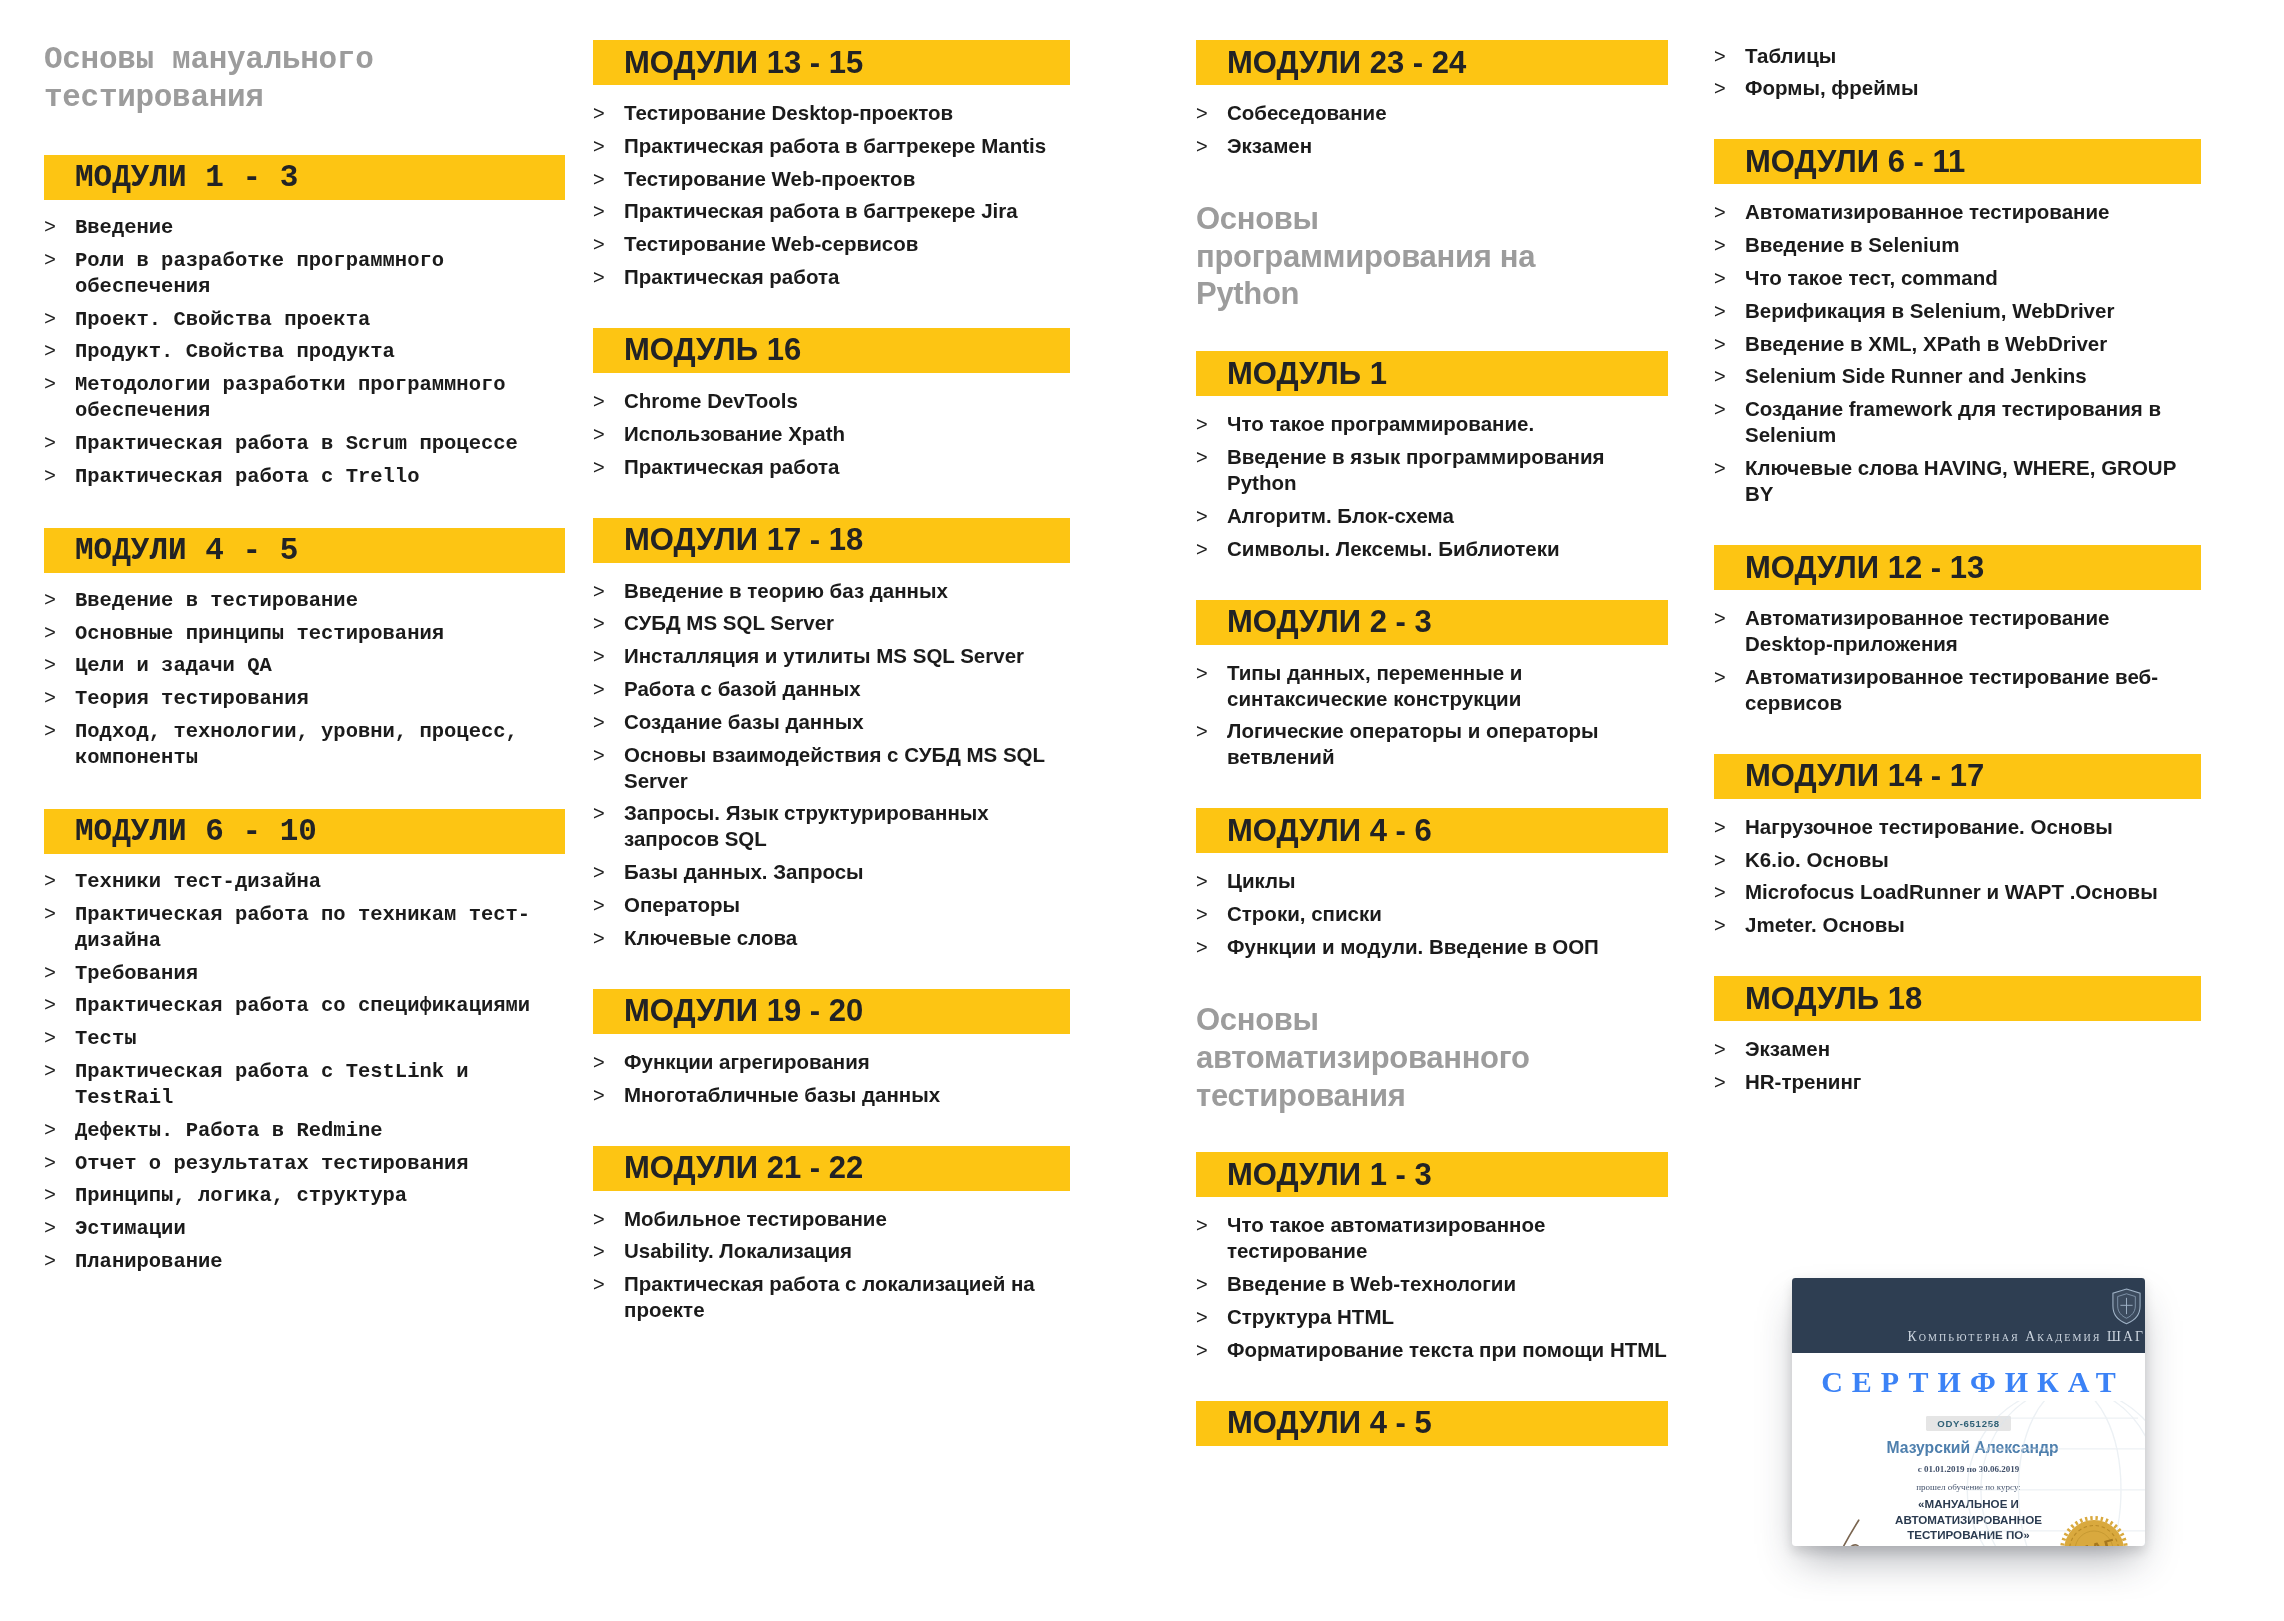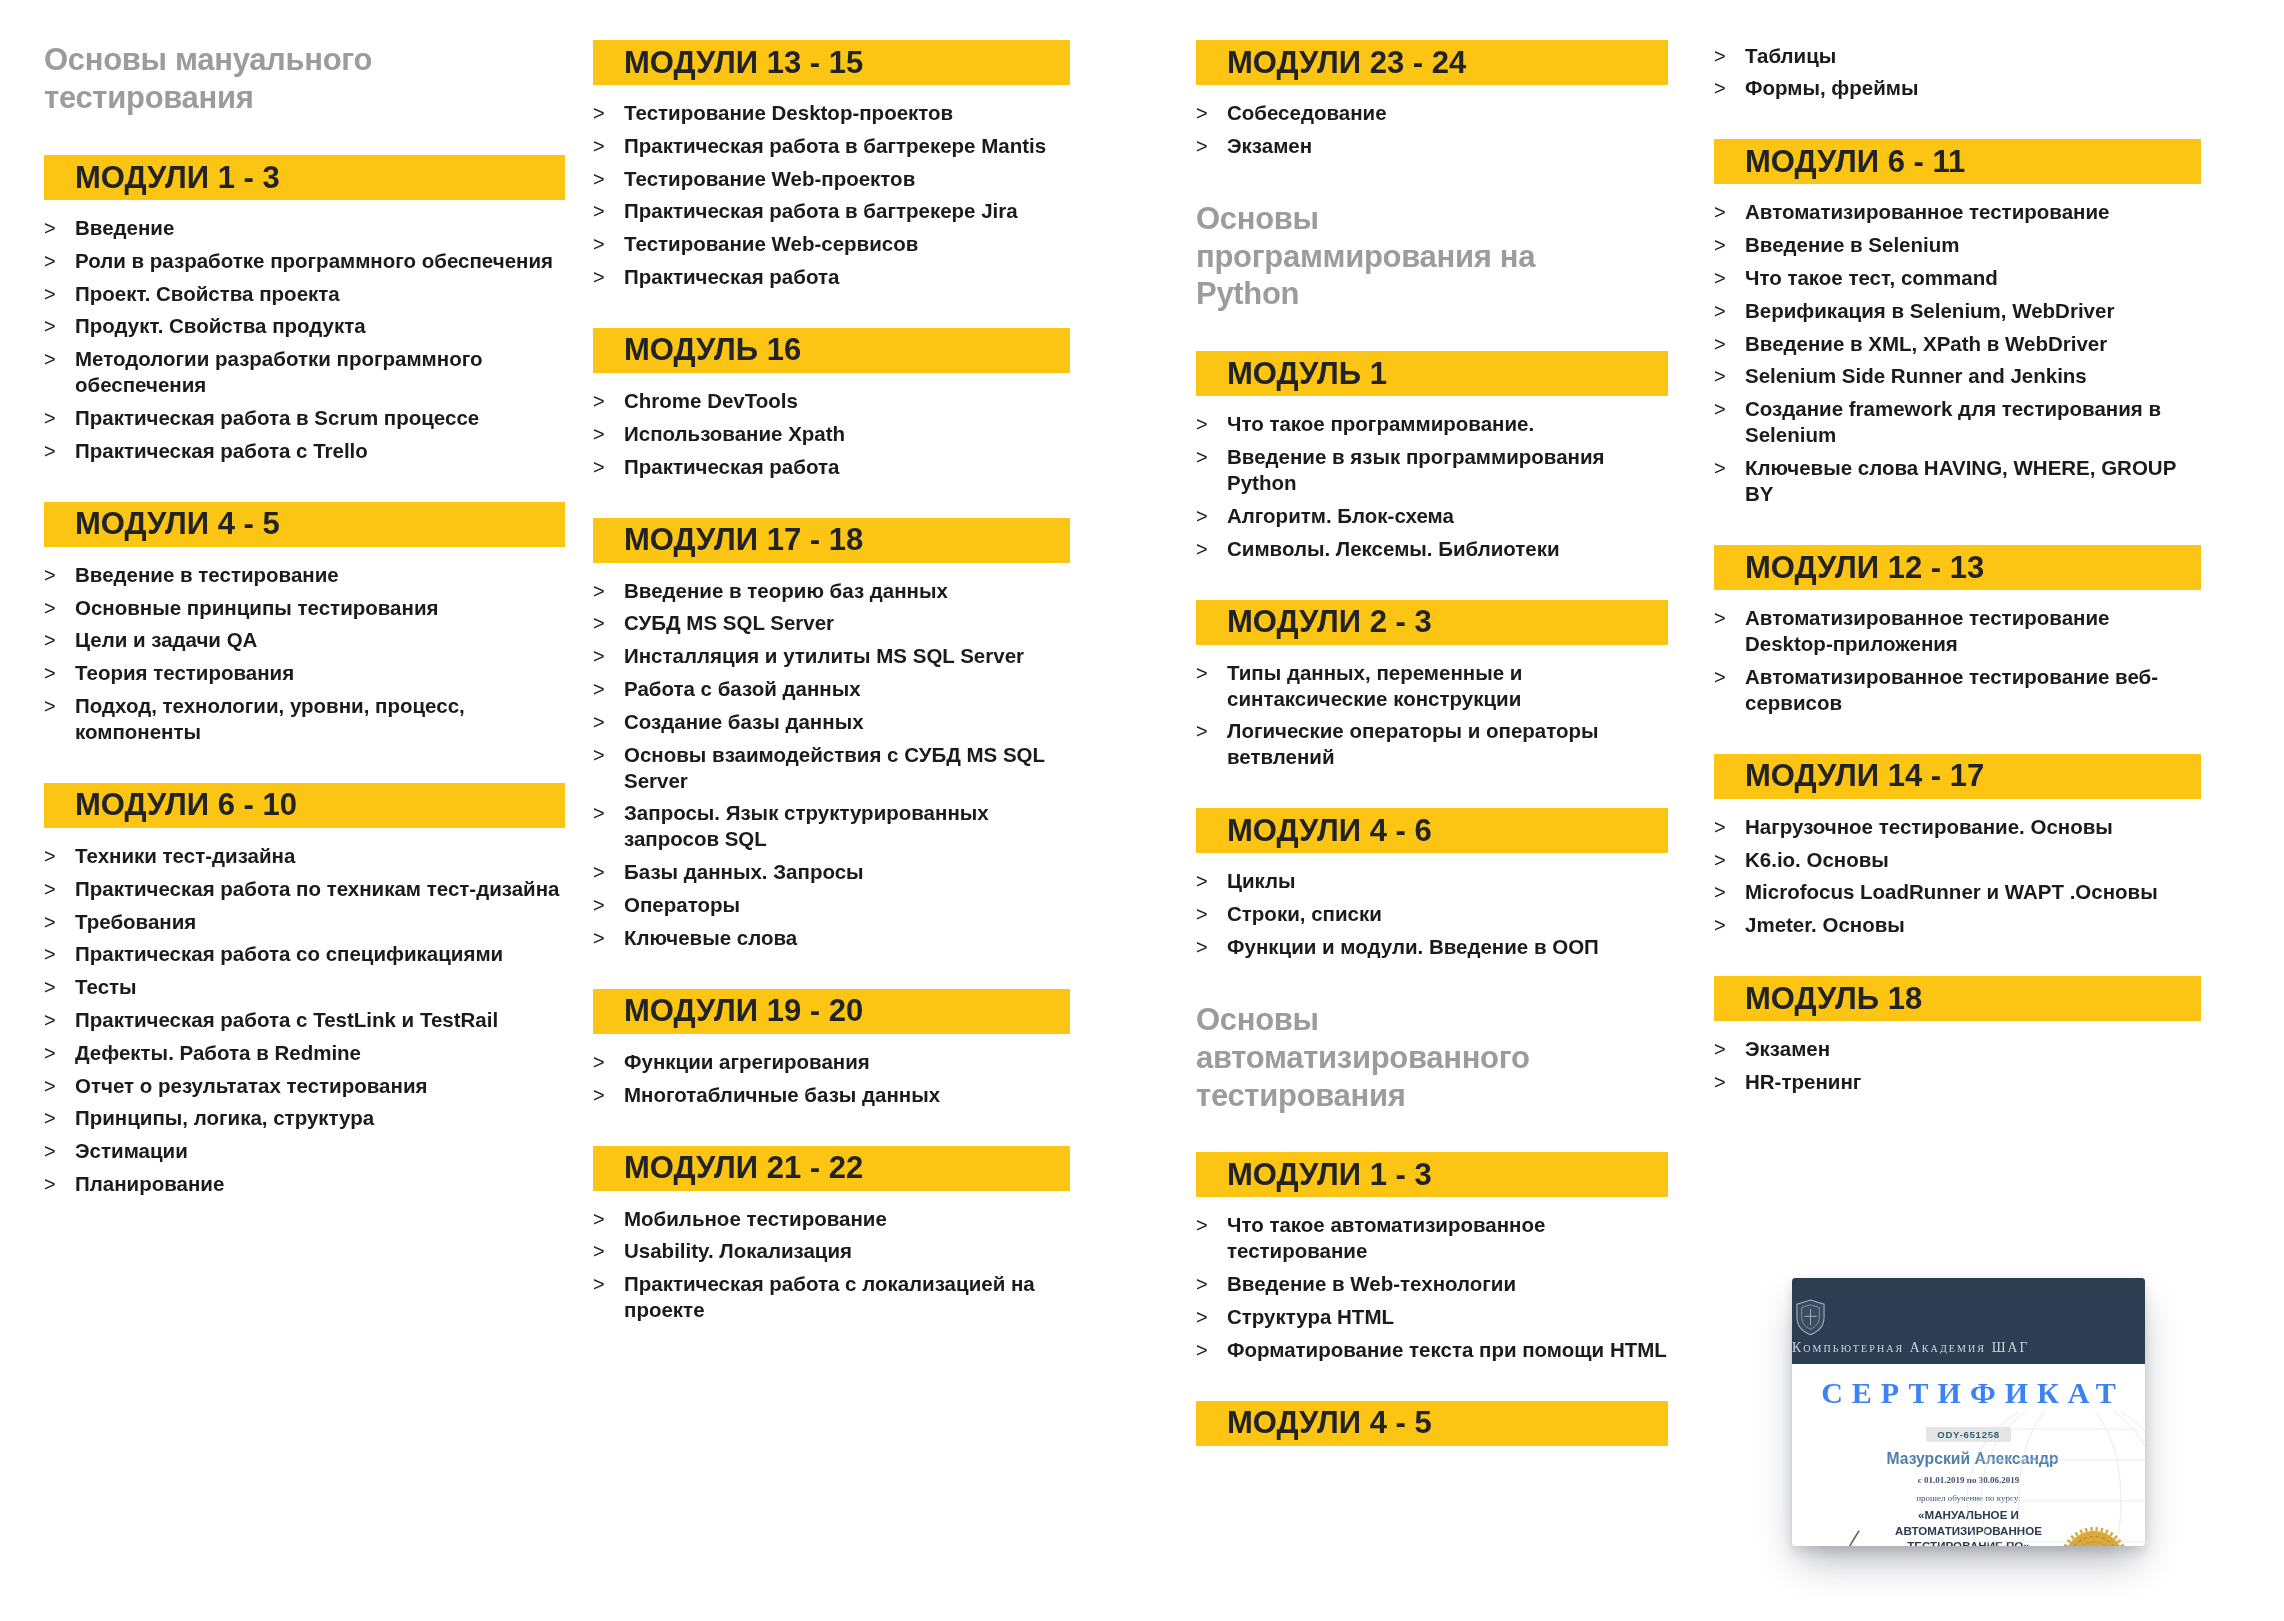--- a/index.html
+++ b/index.html
@@ -11,21 +11,21 @@
   *{box-sizing:border-box;}
   html,body{margin:0;padding:0;}
   body{
     width:2284px;height:1622px;
     background:var(--bg);
     font-family:"Liberation Sans","DejaVu Sans",sans-serif;
     color:var(--text);
   }
   .page{position:relative;width:2284px;height:1622px;overflow:hidden;}
   .col{position:absolute;top:40px;}
-  #col1{left:44px;width:521px;}
+  #col1{left:44px;width:521px;font-family:Liberation Mono, monospace;}
   #col2{left:593px;width:477px;}
   #col3{left:1196px;width:472px;}
   #col4{left:1714px;width:487px;}
 
   .section-heading{
     font-size:31px;font-weight:bold;color:var(--gray);
     line-height:1.22;letter-spacing:-0.3px;
     margin:41px 0 30px 0;max-width:410px;
   }
   #col1 .section-heading{max-width:424px;}
@@ -54,22 +54,22 @@
   .item-text{flex:1 1 auto;}
 
   
   .certificate{
     position:absolute;left:1792px;top:1278px;width:353px;height:268px;
     background:#ffffff;border-radius:3.4px;
     box-shadow:0 20.5px 38px -8.2px rgba(40,45,60,.38),0 5.5px 11px rgba(0,0,0,.12);
     overflow:hidden;
   }
   .cert-header{
-    position:relative;height:86px;background:#2e3e52;
-    display:flex;flex-direction:column;align-items:flex-start;justify-content:flex-end;
+    position:relative;height:75px;background:#2e3e52;
+    display:flex;flex-direction:column;align-items:flex-end;justify-content:flex-end;
     padding-bottom:8.2px;z-index:2;
   }
   .cert-academy{
     font-family:"Liberation Serif","DejaVu Serif",serif;
     font-variant:small-caps;letter-spacing:2.1px;
     color:#cdd6e0;font-size:13.7px;margin-top:4.1px;
   }
   .cert-body{position:relative;z-index:1;text-align:center;padding-top:12.3px;height:193px;}
   .cert-title{
     font-family:"Liberation Serif","DejaVu Serif",serif;

